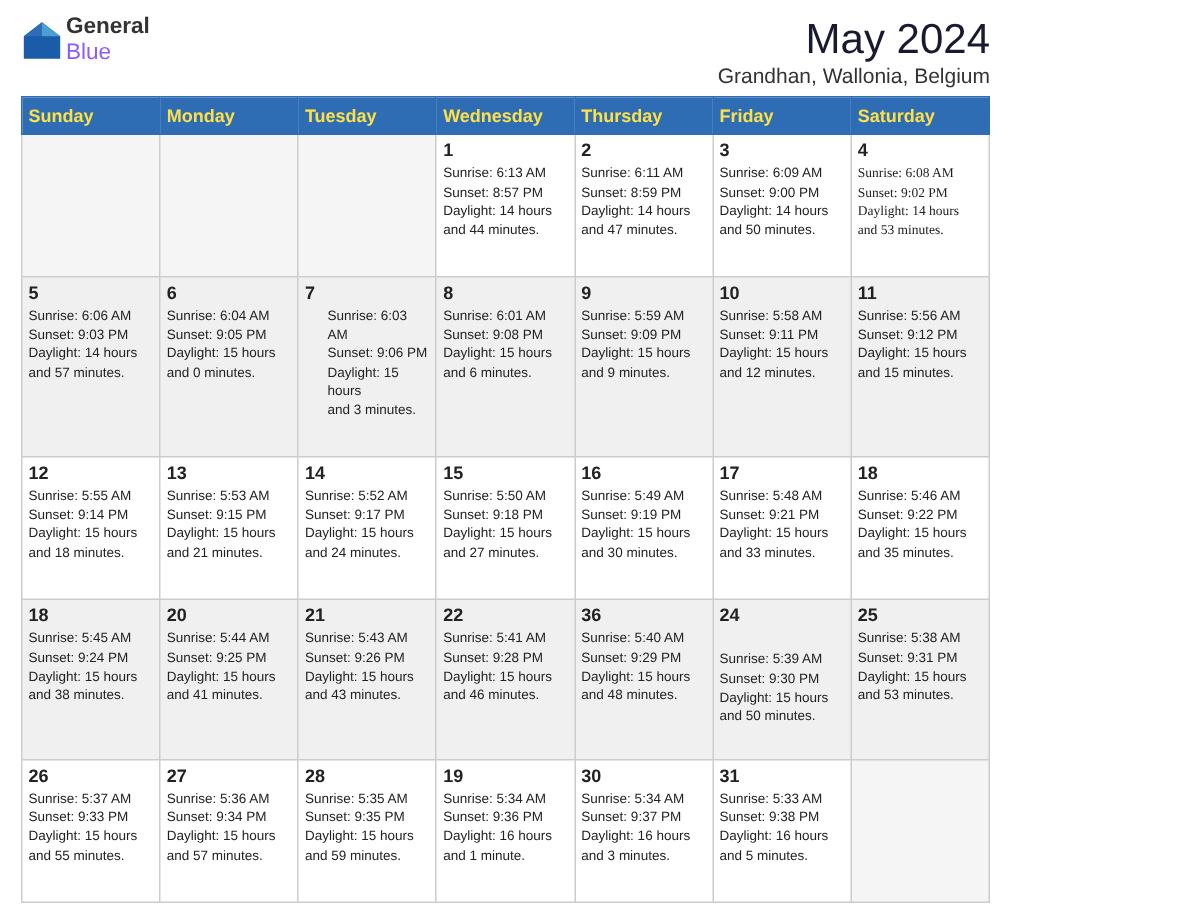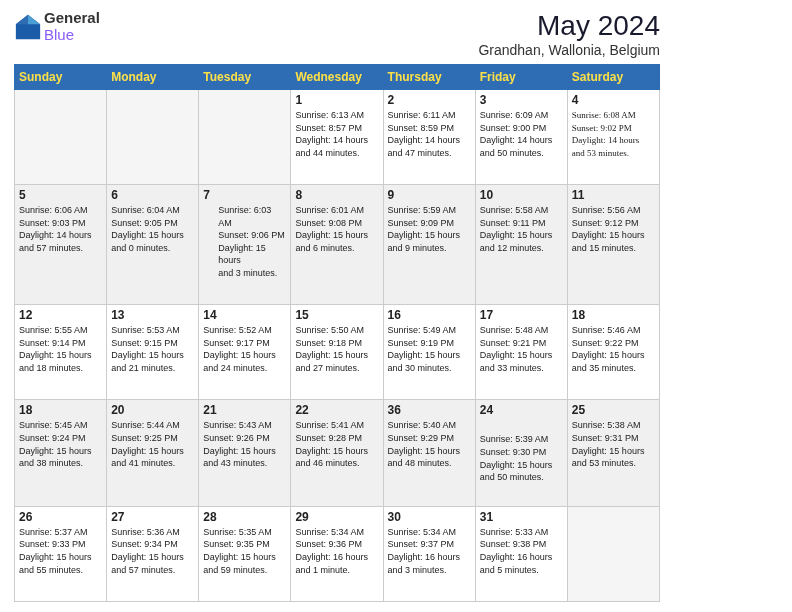--- a/index.html
+++ b/index.html
@@ -343,21 +343,21 @@
 and 57 minutes.</div>
           </td>
           <td>
             <span class="day-num">28</span>
             <div class="day-info" style="white-space: pre-line;">Sunrise: 5:35 AM
 Sunset: 9:35 PM
 Daylight: 15 hours
 and 59 minutes.</div>
           </td>
           <td>
-            <span class="day-num">29</span>
+            <span class="day-num">19</span>
             <div class="day-info" style="white-space: pre-line;">Sunrise: 5:34 AM
 Sunset: 9:36 PM
 Daylight: 16 hours
 and 1 minute.</div>
           </td>
           <td>
             <span class="day-num">30</span>
             <div class="day-info" style="white-space: pre-line;">Sunrise: 5:34 AM
 Sunset: 9:37 PM
 Daylight: 16 hours

